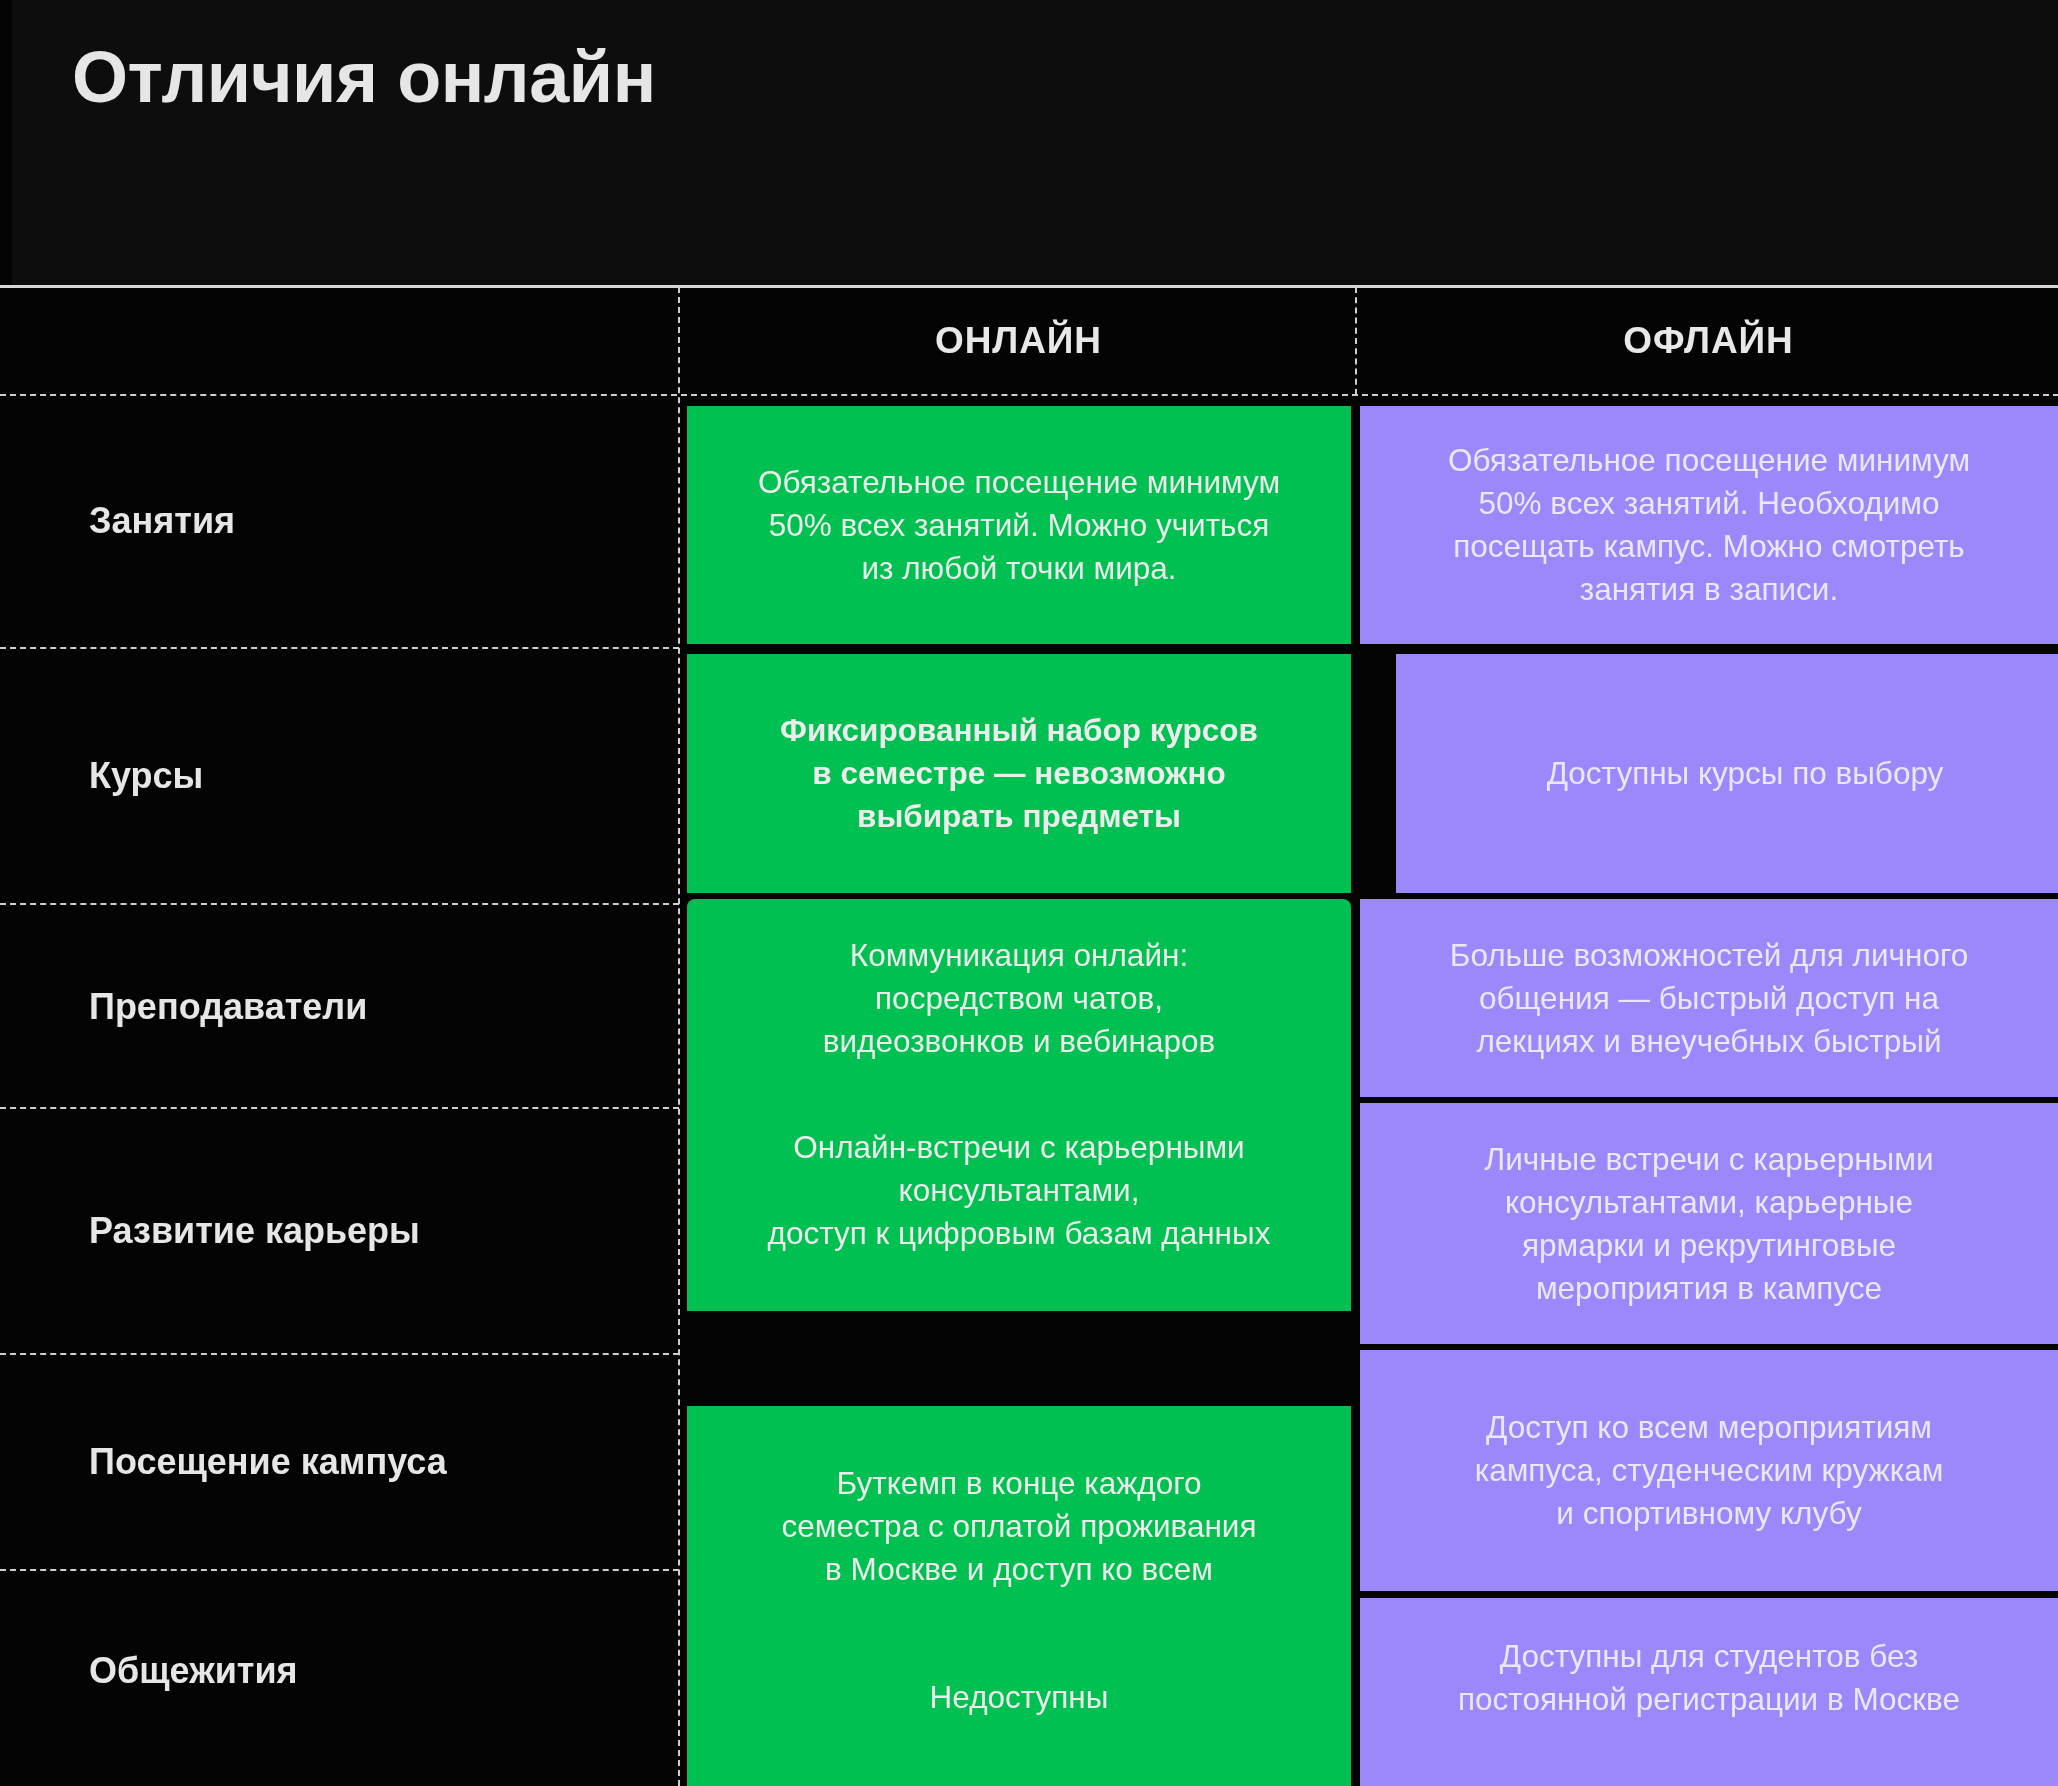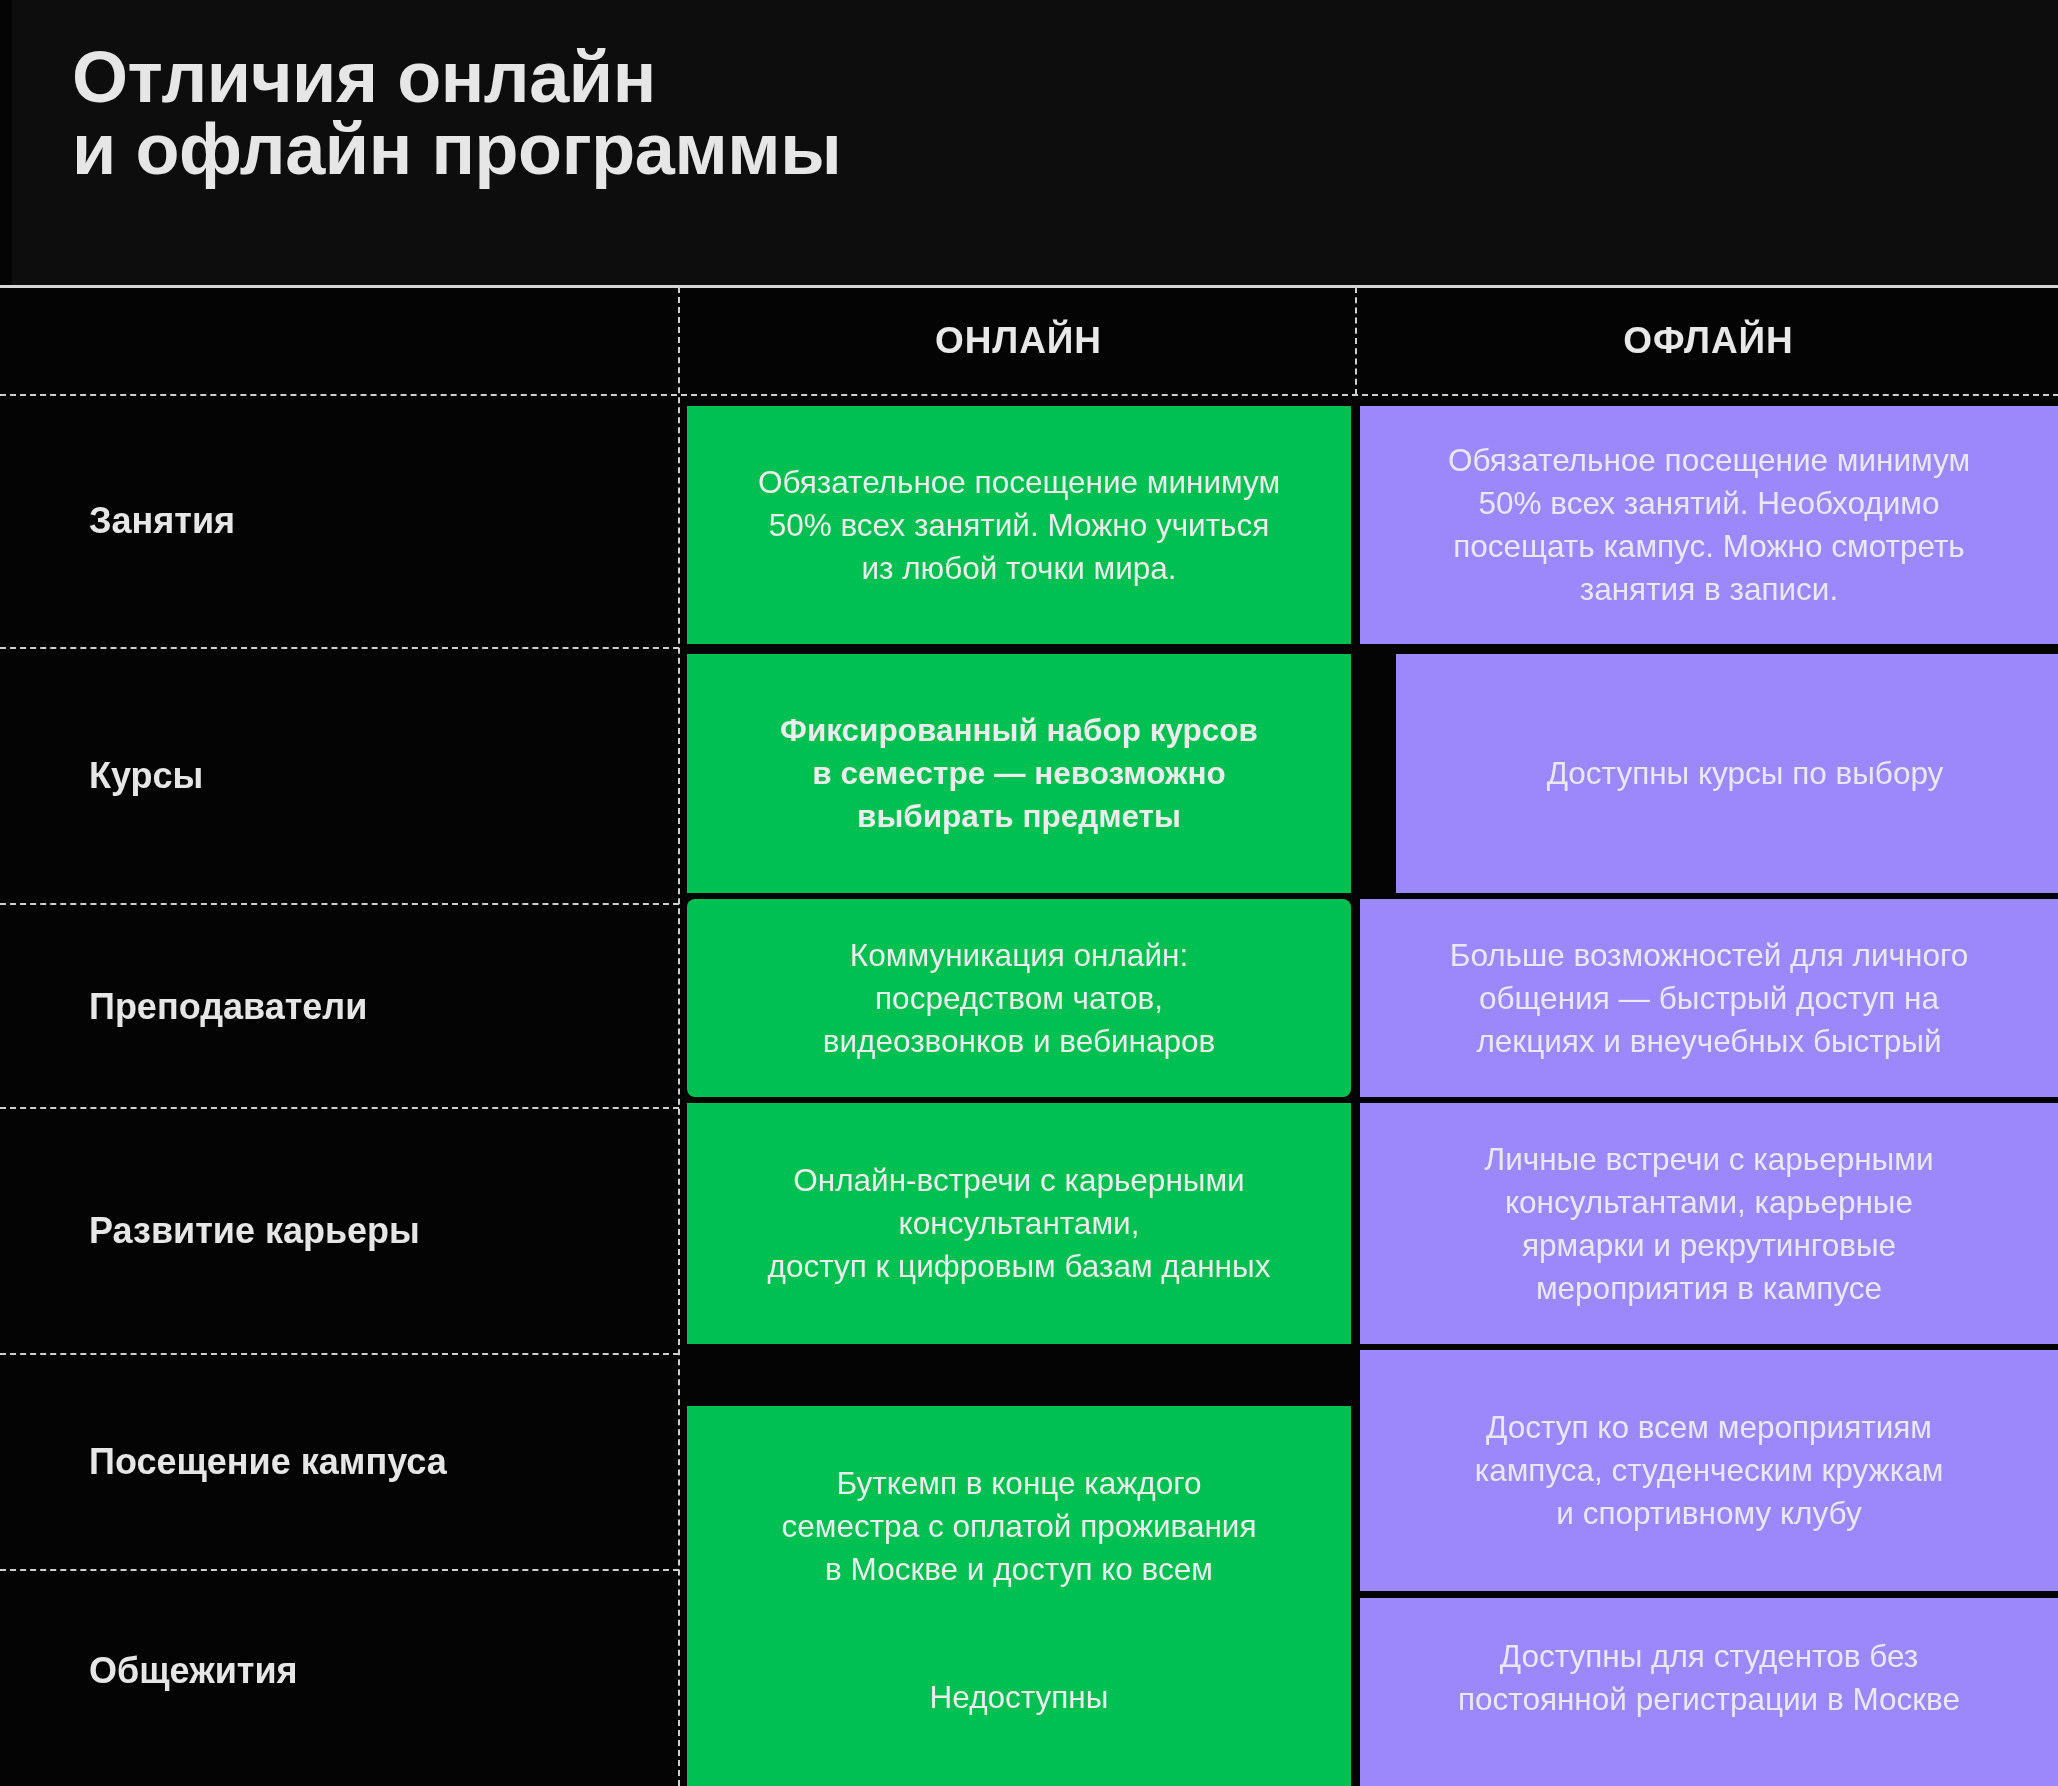--- a/index.html
+++ b/index.html
@@ -85,21 +85,20 @@
   }
   .cell.online { left: 687px; width: 664px; background: #00c052; }
   .cell.offline { left: 1360px; width: 698px; background: #9d88fb; color: #ebe7f5; }
 </style>
 </head>
 <body>
 
 <div class="top">
   <h1 class="title">
     <span>Отличия онлайн</span>
-    <span>и офлайн программы</span>
   </h1>
 </div>
 <div class="top-rule"></div>
 
 <div class="vdash" style="left:678px; height:1499px;"></div>
 <div class="vdash" style="left:1355px; height:108px;"></div>
 
 <div class="col-head" style="left:681px; width:675px;">ОНЛАЙН</div>
 <div class="col-head" style="left:1358px; width:701px;">ОФЛАЙН</div>
 
@@ -127,21 +126,21 @@
 
 <div class="row-label" style="top:905px; height:203px;">Преподаватели</div>
 <div class="cell online" style="top:899px; height:198px;border-radius:8px;">Коммуникация онлайн:
 посредством чатов,
 видеозвонков и вебинаров</div>
 <div class="cell offline" style="top:899px; height:198px;">Больше возможностей для личного
 общения — быстрый доступ на
 лекциях и внеучебных быстрый</div>
 
 <div class="row-label" style="top:1109px; height:244px;">Развитие карьеры</div>
-<div class="cell online" style="top:1103px; height:241px;">Онлайн-встречи с карьерными
+<div class="cell online" style="top:1070px; height:241px;">Онлайн-встречи с карьерными
 консультантами,
 доступ к цифровым базам данных</div>
 <div class="cell offline" style="top:1103px; height:241px;">Личные встречи с карьерными
 консультантами, карьерные
 ярмарки и рекрутинговые
 мероприятия в кампусе</div>
 
 <div class="row-label" style="top:1354px; height:215px;">Посещение кампуса</div>
 <div class="cell online" style="top:1406px; height:284px;">Буткемп в конце каждого
 семестра с оплатой проживания

